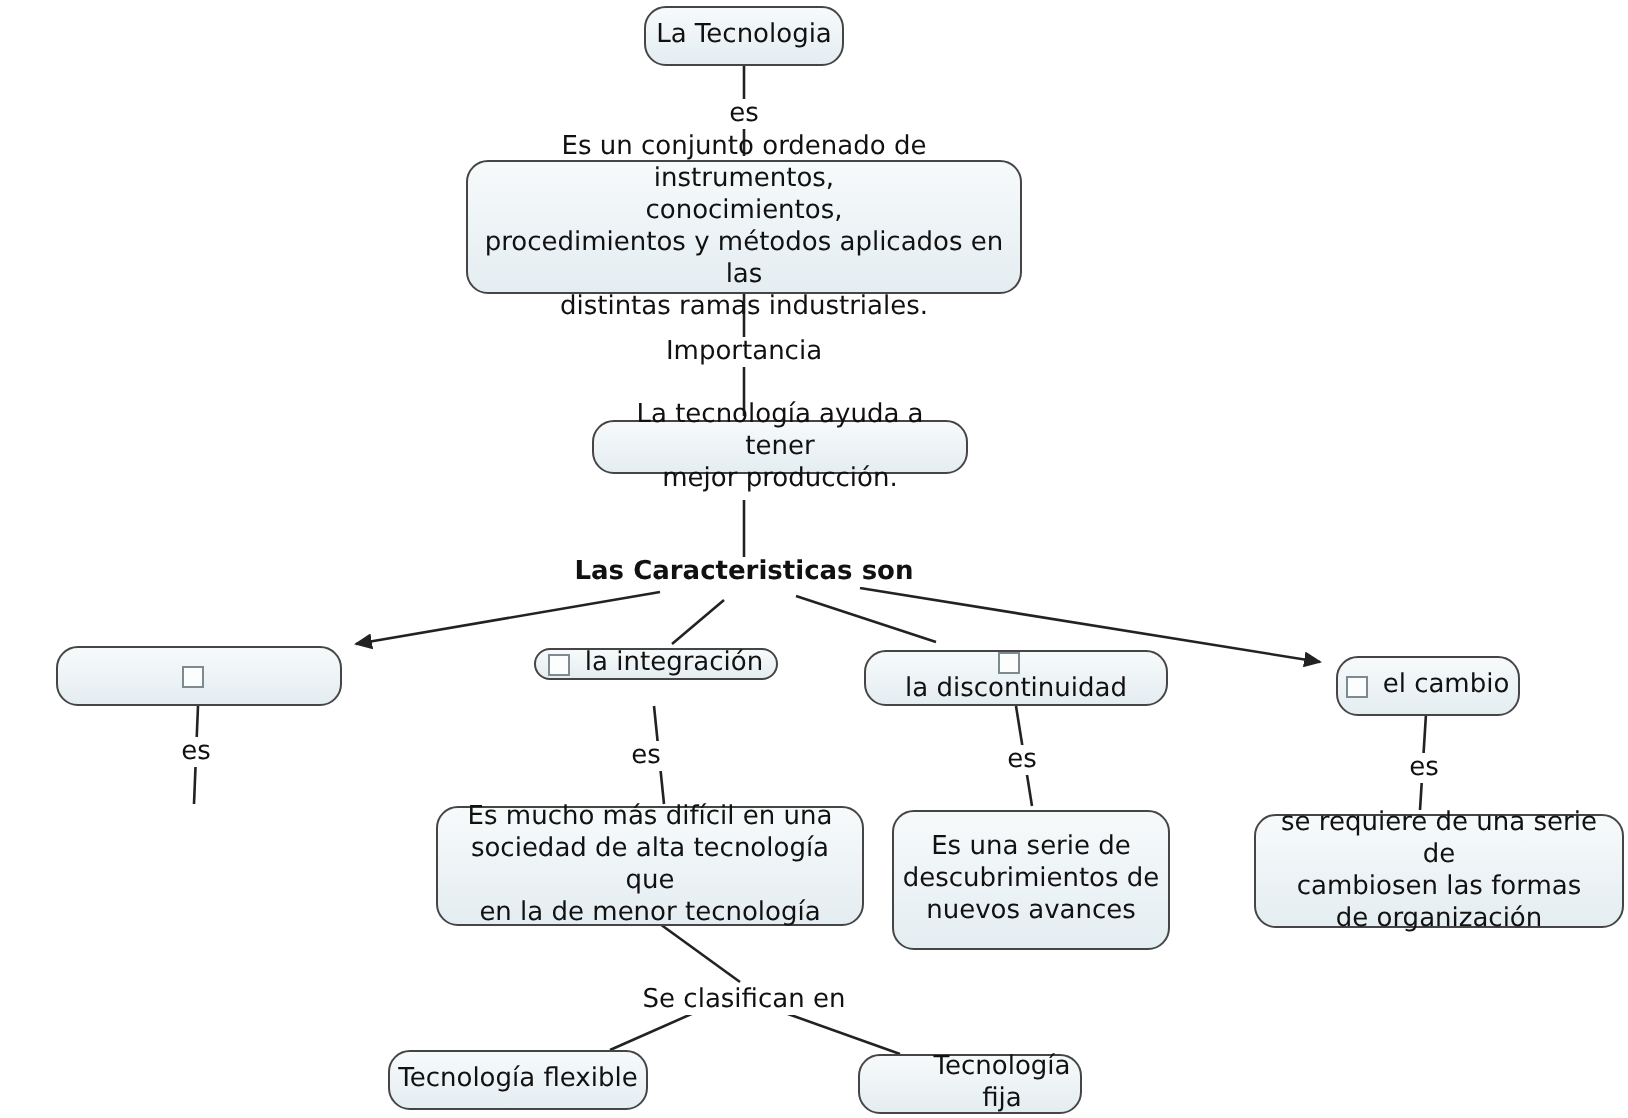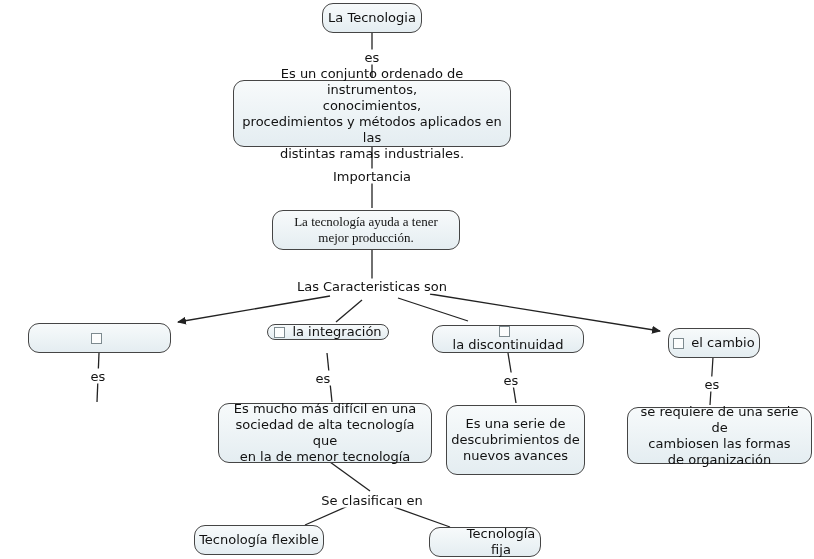--- a/index.html
+++ b/index.html
@@ -79,21 +79,21 @@
     <span>Es un conjunto ordenado de instrumentos,
 conocimientos,
 procedimientos y métodos aplicados en las
 distintas ramas industriales.</span>
   </div>
 
   <div class="node" style="left:322px;top:3px;width:100px;height:30px;">
     <span>La Tecnologia</span>
   </div>
 
-  <div class="node" style="left:272px;top:210px;width:188px;height:40px;font-family:Liberation Serif, serif;">
+  <div class="node" style="left:296px;top:210px;width:188px;height:27px;">
     <span>La tecnología ayuda a tener
 mejor producción.</span>
   </div>
 
   <div class="node" style="left:28px;top:323px;width:143px;height:30px;">
     <span class="sq"></span>
   </div>
 
   <div class="node" style="left:267px;top:324px;width:122px;height:16px;">
     <span class="sq"></span>
@@ -134,21 +134,21 @@
   </div>
 
   <div class="node" style="left:429px;top:527px;width:112px;height:30px;padding-left:36px;">
     <span>Tecnología fija</span>
   </div>
 
   <span class="link-label" style="left:372px;top:57px;">es</span>
 
   <span class="link-label" style="left:372px;top:176px;">Importancia</span>
 
-  <span class="link-label" style="left:372px;top:286px;">Las Caracteristicas son</span>
+  <span class="link-label" style="left:372px;top:286px;font-weight:bold;">Las Caracteristicas son</span>
 
   <span class="link-label" style="left:98px;top:376px;">es</span>
 
   <span class="link-label" style="left:323px;top:378px;">es</span>
 
   <span class="link-label" style="left:511px;top:380px;">es</span>
 
   <span class="link-label" style="left:712px;top:384px;">es</span>
 
   <span class="link-label" style="left:372px;top:500px;">Se clasifican en</span>

